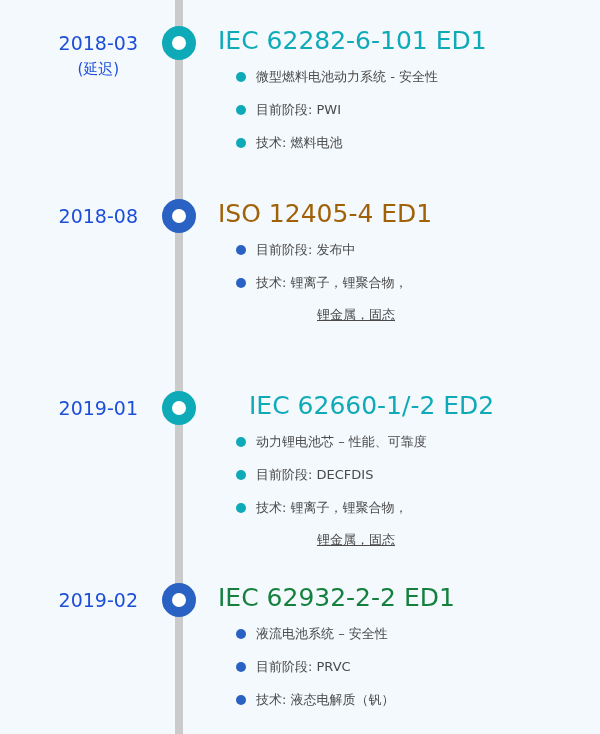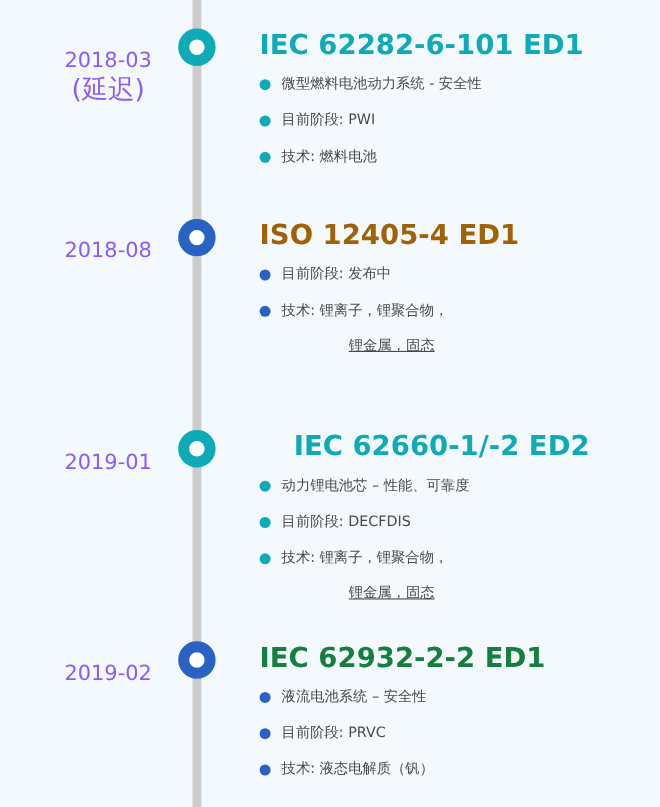--- a/index.html
+++ b/index.html
@@ -9,33 +9,33 @@
     font-family: "DejaVu Sans", "Liberation Sans", sans-serif;
     position: relative;
     color: #444;
   }
   .timeline-line {
     position: absolute; left: 175px; top: 0; width: 8px; height: 734px;
     background: #cbcbcb;
   }
   .entry { position: absolute; left: 0; width: 600px; }
   .date {
-    position: absolute; right: 462px; top: 12px;
-    text-align: center; font-size: 19px; color: #8b5cf6; line-height: 26px;
+    position: absolute; right: 462px; top: 0;
+    text-align: center; font-size: 19px; color: #1d4ed8; line-height: 26px;
     white-space: nowrap;
   }
-  .date .sub { display: block; font-size: 24px; }
+  .date .sub { display: block; font-size: 15px; }
   .node {
     position: absolute; left: 162px; top: -4px;
     width: 34px; height: 34px; border-radius: 50%;
     box-sizing: border-box; border: 10px solid; background: #ffffff;
   }
   .title {
-    position: absolute; left: 236px; top: -6px;
-    font-size: 25px; line-height: 34px; white-space: nowrap; font-weight: bold;
+    position: absolute; left: 218px; top: -6px;
+    font-size: 25px; line-height: 34px; white-space: nowrap;
   }
   .items { position: absolute; left: 234px; top: 30px; margin: 0; padding: 0; list-style: none; }
   .item {
     position: relative; padding-left: 22px;
     font-size: 13px; line-height: 33px; color: #4a4a4a; white-space: nowrap;
   }
   .bullet {
     position: absolute; left: 2px; top: 12px;
     width: 10px; height: 10px; border-radius: 50%;
   }

